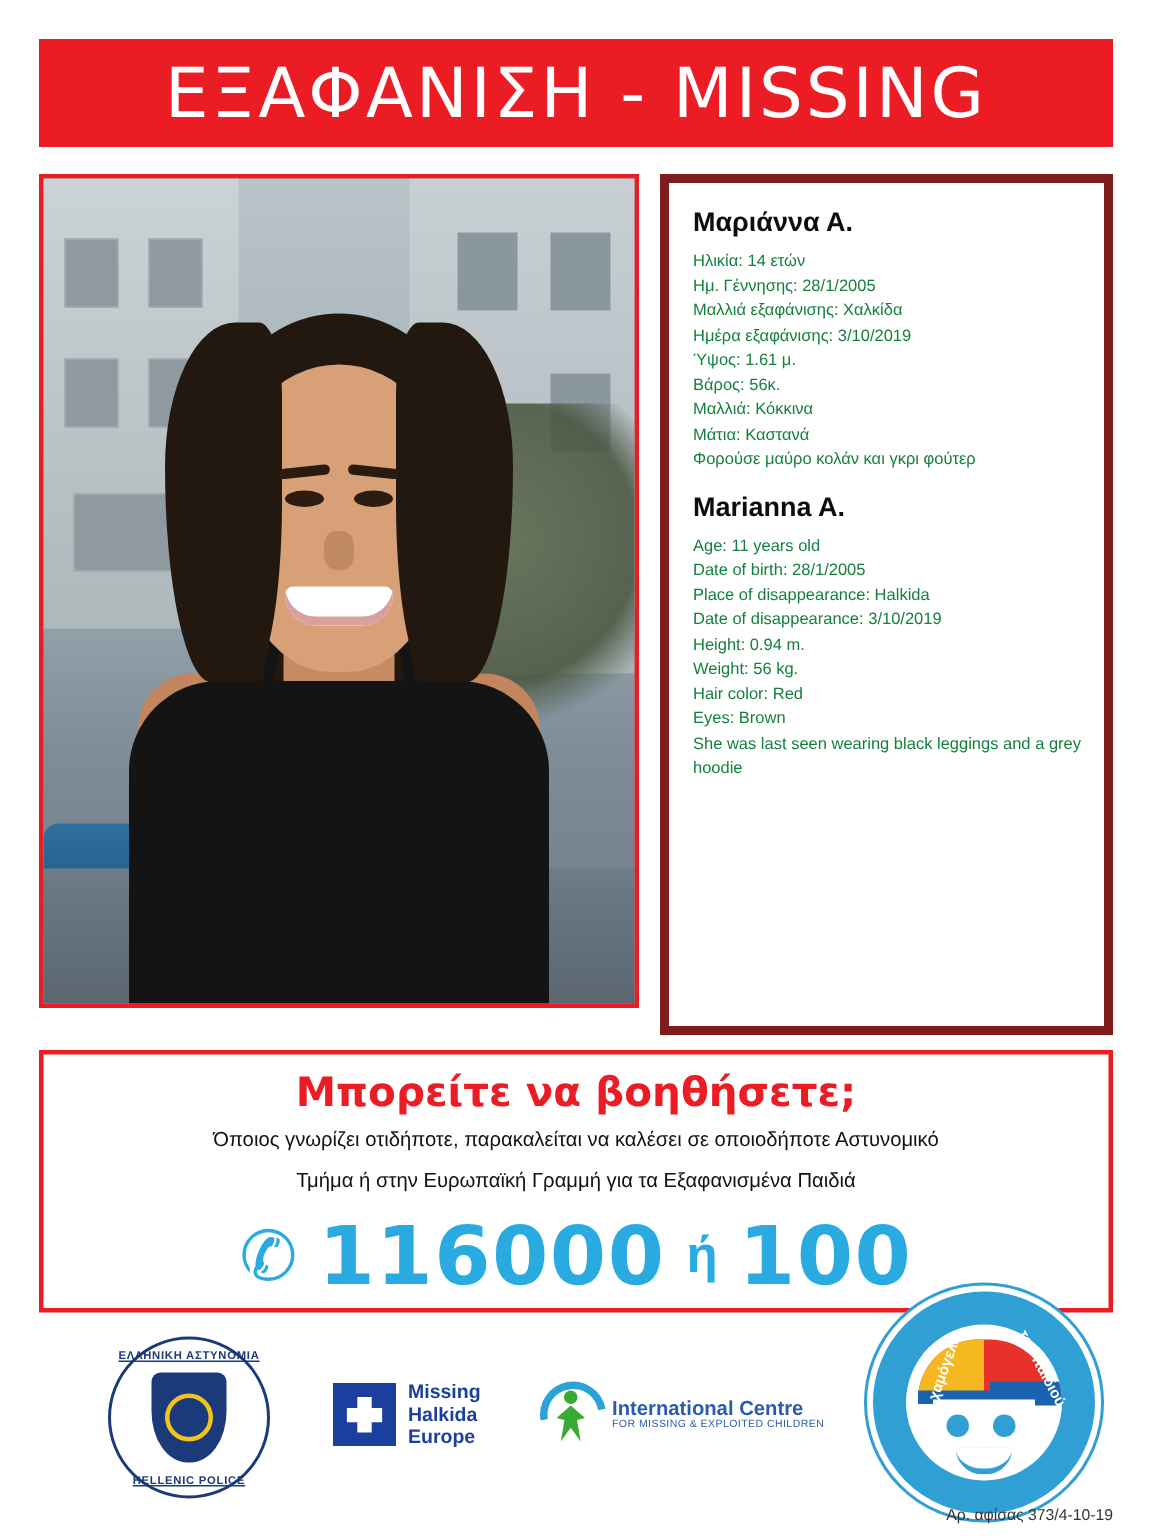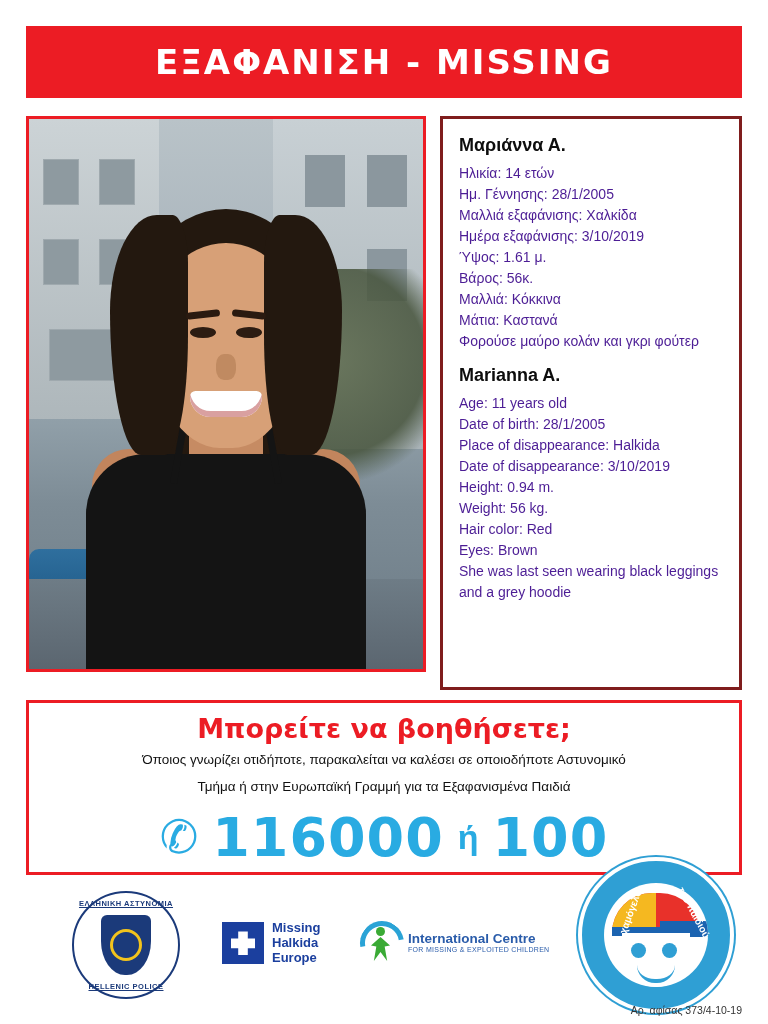--- a/index.html
+++ b/index.html
@@ -30,22 +30,22 @@
     top: 26px;
     width: 716px;
     height: 72px;
     background: #ec1c24;
     display: flex;
     align-items: center;
     justify-content: center;
   }
   .header-title {
     color: #ffffff;
-    font-size: 34px;
-    font-weight: bold;
+    font-size: 46px;
+    font-weight: normal;
     letter-spacing: 2px;
     font-family: "DejaVu Sans", sans-serif;
     white-space: nowrap;
   }
   
   .content {
     position: absolute;
     left: 26px;
     top: 116px;
     width: 716px;
@@ -223,34 +223,34 @@
     transform: translateX(-50%);
     top: 192px;
     width: 72px; height: 26px;
     background: #ffffff;
     border-radius: 8px 8px 30px 30px;
     box-shadow: inset 0 -6px 0 #d9a0a0;
   }
   
   .info-frame {
     flex: 1;
-    border: 3px solid #7f1d1d;
+    border: 6px solid #7f1d1d;
     box-sizing: border-box;
     padding: 16px 3px 10px 16px;
     background: #ffffff;
   }
   .info-name {
     font-size: 18px;
     font-weight: bold;
     color: #0d0d0d;
     margin-bottom: 7px;
   }
   .info-line {
-    font-size: 14px;
-    color: #4c1d95;
+    font-size: 11px;
+    color: #15803d;
     line-height: 1.5;
   }
   .info-gap { height: 13px; }
   
   .help-box {
     position: absolute;
     left: 26px;
     top: 700px;
     width: 716px;
     height: 175px;

